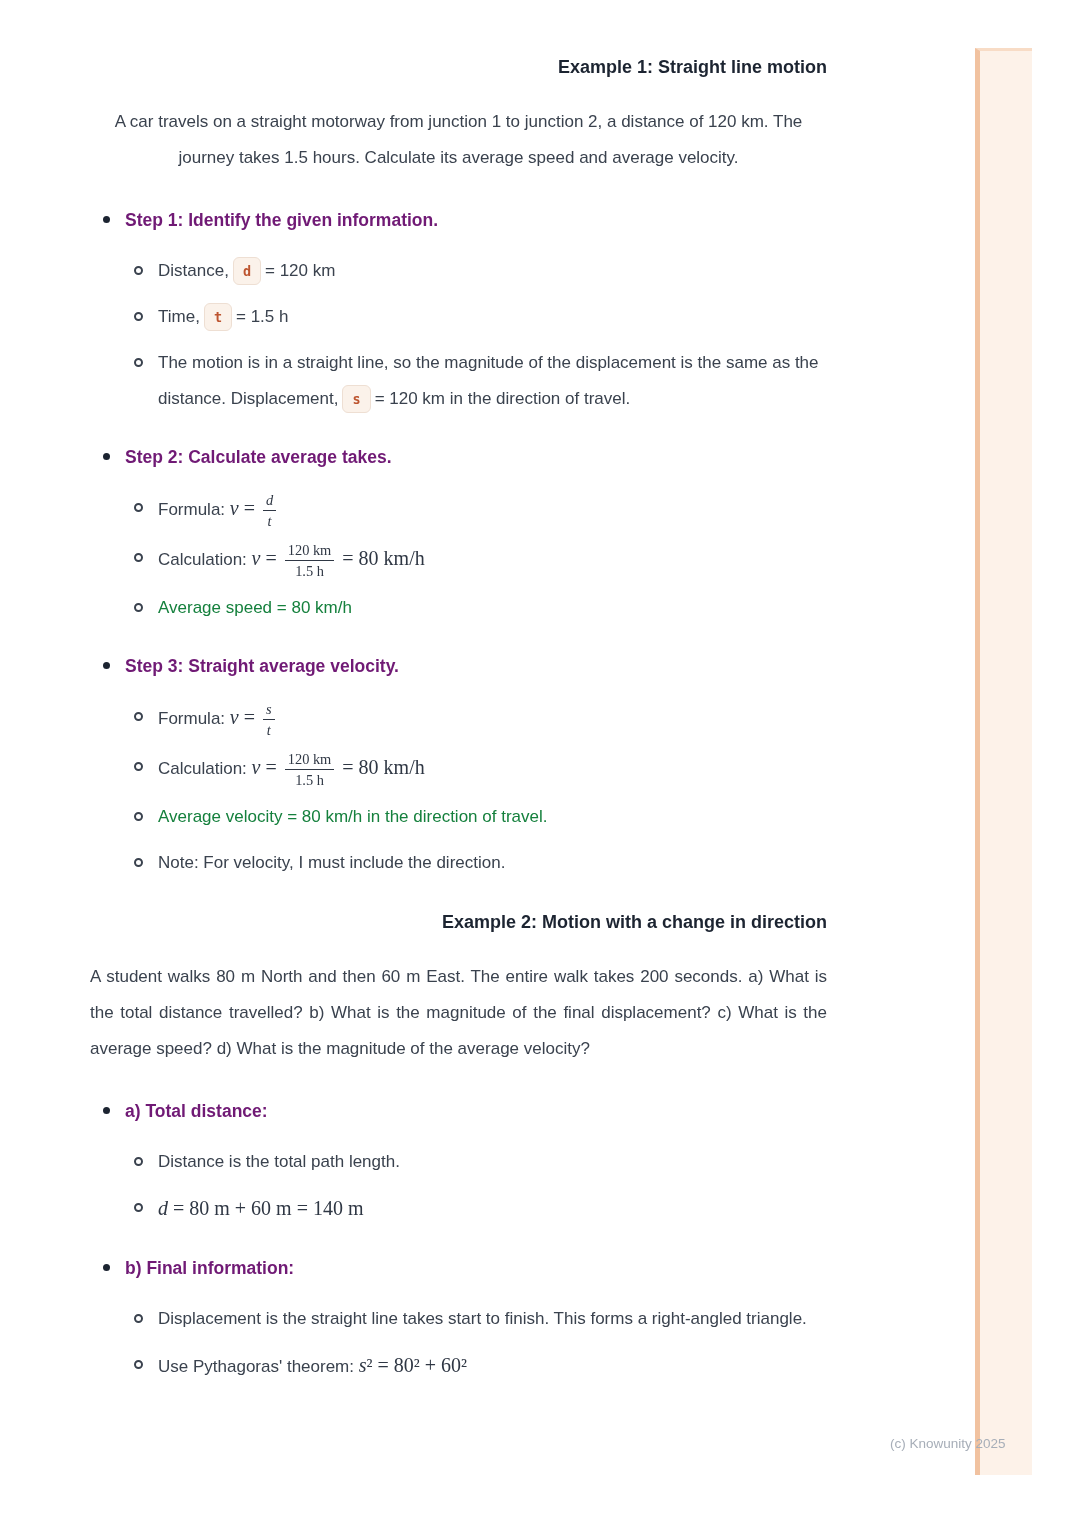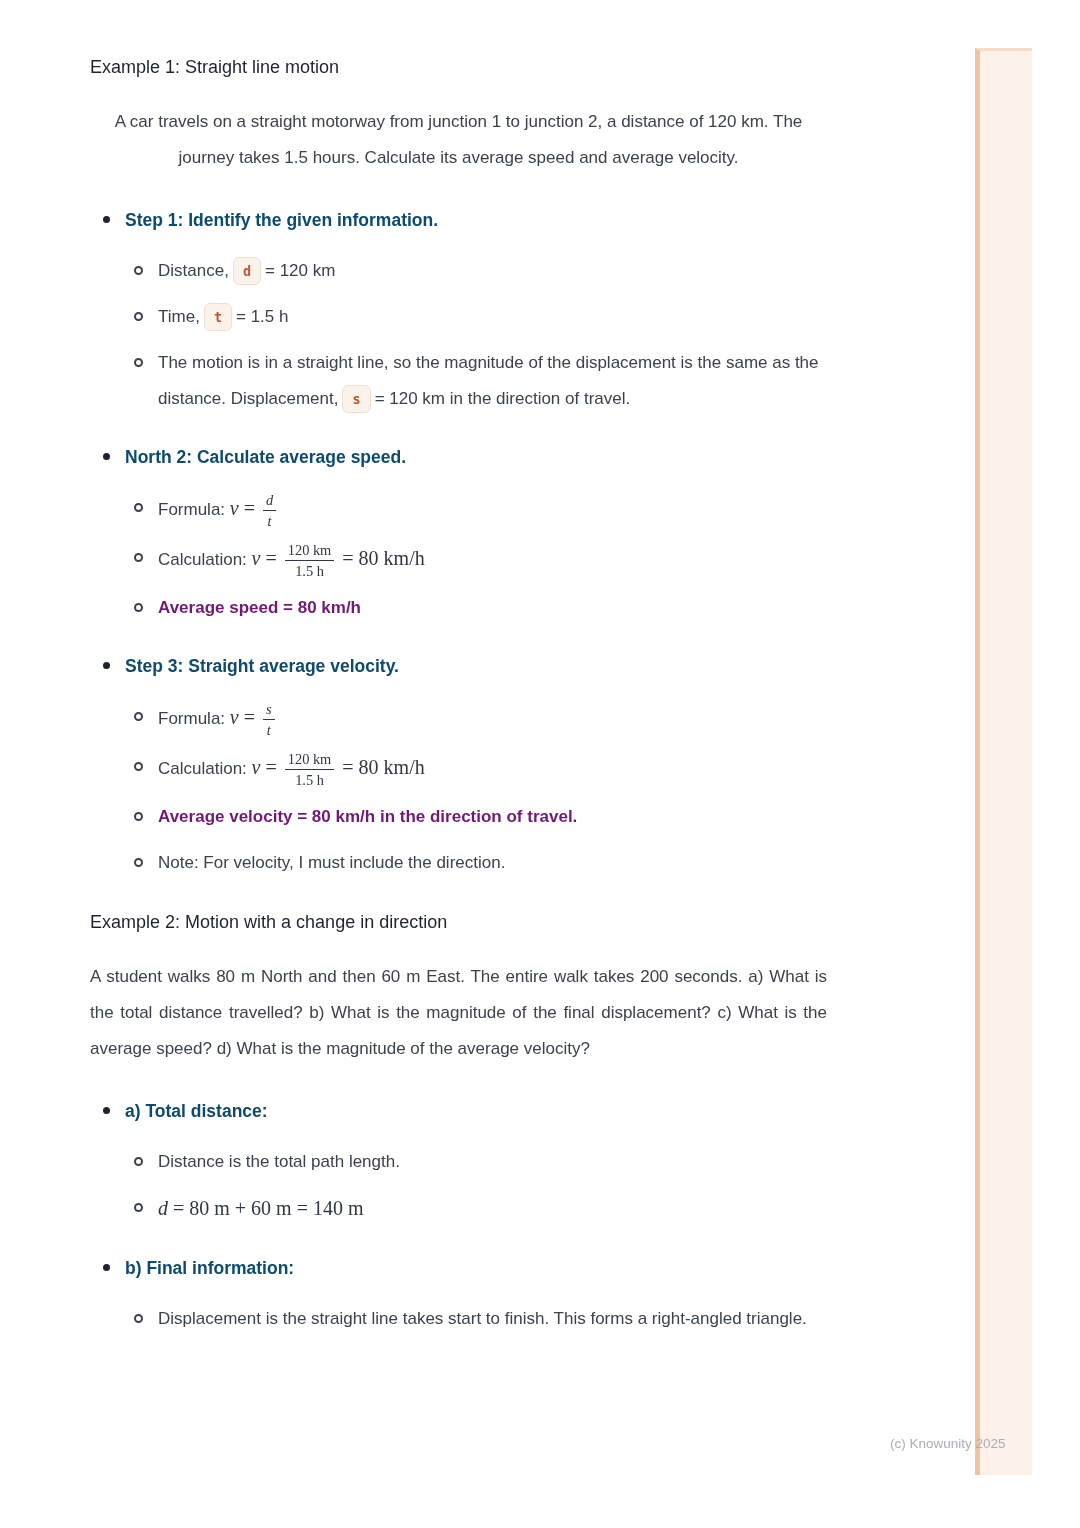--- a/index.html
+++ b/index.html
@@ -44,23 +44,24 @@
     width: 737px;
     color: #3a424e;
     font-size: 17px;
     line-height: 36px;
     z-index: 1;
   }
 
   h3.ex-title {
     font-size: 18px;
     line-height: 26px;
-    font-weight: 400;
+    font-weight: 700;
     color: #1c2431;
     margin: 0 0 24px 0;
+    text-align: right;
   }
 
   p.intro {
     margin: 0 0 26px 0;
     text-align: center;
   }
   p.intro.justified { text-align: justify; }
 
   ul.l1 {
     list-style: none;
@@ -74,21 +75,21 @@
     left: 13px;
     top: 14px;
     width: 7px;
     height: 7px;
     border-radius: 50%;
     background: #1c2431;
   }
 
   .step-heading {
     font-weight: 700;
-    color: #0c4a6e;
+    color: #701a75;
     font-size: 17.5px;
   }
 
   ul.l2 {
     list-style: none;
     margin-top: 14px;
   }
   ul.l2 > li { position: relative; padding-left: 33px; }
   ul.l2 > li + li { margin-top: 10px; }
 
@@ -111,21 +112,21 @@
     line-height: 20px;
     color: #bd5530;
     background: #fbf2ea;
     border: 1px solid #eedfd3;
     border-radius: 6px;
     padding: 3px 9px;
     margin: 0 4px;
     vertical-align: baseline;
   }
 
-  .bold-result { font-weight: 700; color: #701a75; text-align: center; }
+  .bold-result { font-weight: 400; color: #15803d; text-align: center; }
   .note-italic { }
 
   
   .math {
     font-family: "Liberation Serif", serif;
     font-size: 20px;
     color: #2f3744;
     white-space: nowrap;
   }
   .mvar { font-style: italic; }
@@ -180,21 +181,21 @@
           </li>
           <li>
             <span class="circle-bullet"></span>
             <span>The motion is in a straight line, so the magnitude of the displacement is the same as the distance. Displacement,</span><code class="badge">s</code><span>= 120 km in the direction of travel.</span>
           </li>
         </ul>
       </li>
 
       <li>
         <span class="disc-bullet"></span>
-        <span class="step-heading">North 2: Calculate average speed.</span>
+        <span class="step-heading">Step 2: Calculate average takes.</span>
         <ul class="l2">
           <li>
             <span class="circle-bullet"></span>
             <span>Formula:</span>
             <span class="math"><span class="mvar">v</span> <span>=</span> <span class="frac"><span class="num mvar">d</span><span class="den mvar">t</span></span></span>
           </li>
           <li>
             <span class="circle-bullet"></span>
             <span>Calculation:</span>
             <span class="math"><span class="mvar">v</span> <span>=</span> <span class="frac"><span class="num">120 km</span><span class="den">1.5 h</span></span> <span>= 80 km/h</span></span>
@@ -254,18 +255,23 @@
       </li>
 
       <li>
         <span class="disc-bullet"></span>
         <span class="step-heading">b) Final information:</span>
         <ul class="l2">
           <li>
             <span class="circle-bullet"></span>
             <span>Displacement is the straight line takes start to finish. This forms a right-angled triangle.</span>
           </li>
+          <li>
+            <span class="circle-bullet"></span>
+            <span>Use Pythagoras' theorem:</span>
+            <span class="math"><span class="mvar">s</span><span>² = 80² + 60²</span></span>
+          </li>
         </ul>
       </li>
     </ul>
 
   </main>
 </div>
 
 </body></html>

